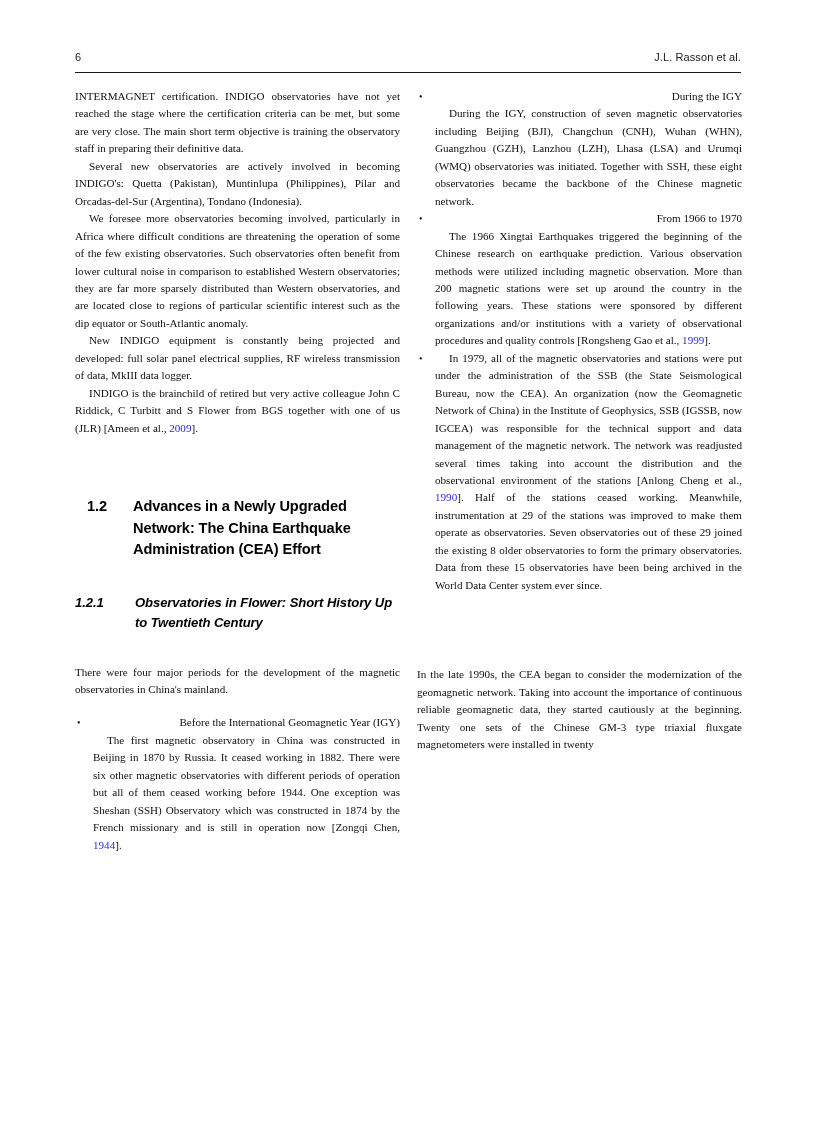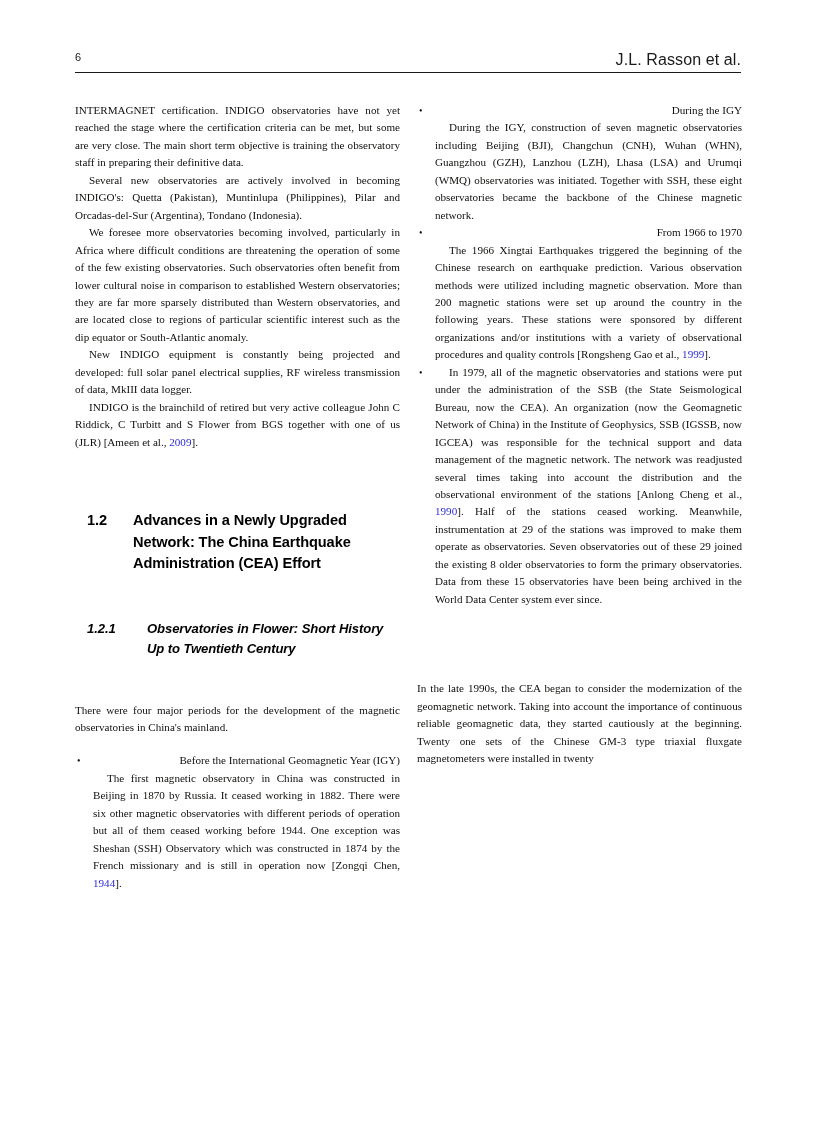--- a/index.html
+++ b/index.html
@@ -27,34 +27,34 @@
     height: 22px;
     display: flex;
     align-items: flex-start;
     justify-content: space-between;
     font-family: "Liberation Sans", "DejaVu Sans", sans-serif;
     font-size: 10.5px;
     color: #1a1a1a;
     letter-spacing: 0.1px;
   }
   .runhead .folio { font-size: 11px; }
-  .runhead .authors { font-size: 16px; }
+  .runhead .authors { font-size: 11px; }
   .rule {
     position: absolute;
     left: 75px;
     top: 72px;
     width: 666px;
     height: 1px;
     background: #1a1a1a;
   }
 
   
   .col {
     position: absolute;
-    top: 102px;
+    top: 88px;
     width: 325px;
     font-size: 11.1px;
     line-height: 17.45px;
     text-align: justify;
     text-justify: inter-word;
     -webkit-hyphens: none;
     hyphens: none;
   }
   .col-left  { left: 75px; }
   .col-right { left: 417px; }
@@ -119,21 +119,21 @@
   }
   .h3 {
     position: relative;
     font-family: "Liberation Sans", "DejaVu Sans", sans-serif;
     font-weight: bold;
     font-style: italic;
     font-size: 13.1px;
     line-height: 20.5px;
     letter-spacing: -0.1px;
     color: #000000;
-    margin: 12px;
+    margin: 0;
     padding-left: 60px;
     text-align: left;
   }
   .h3 .num {
     position: absolute;
     left: 0;
     top: 0;
   }
 
   .sp-before-h2 { height: 47px; }

